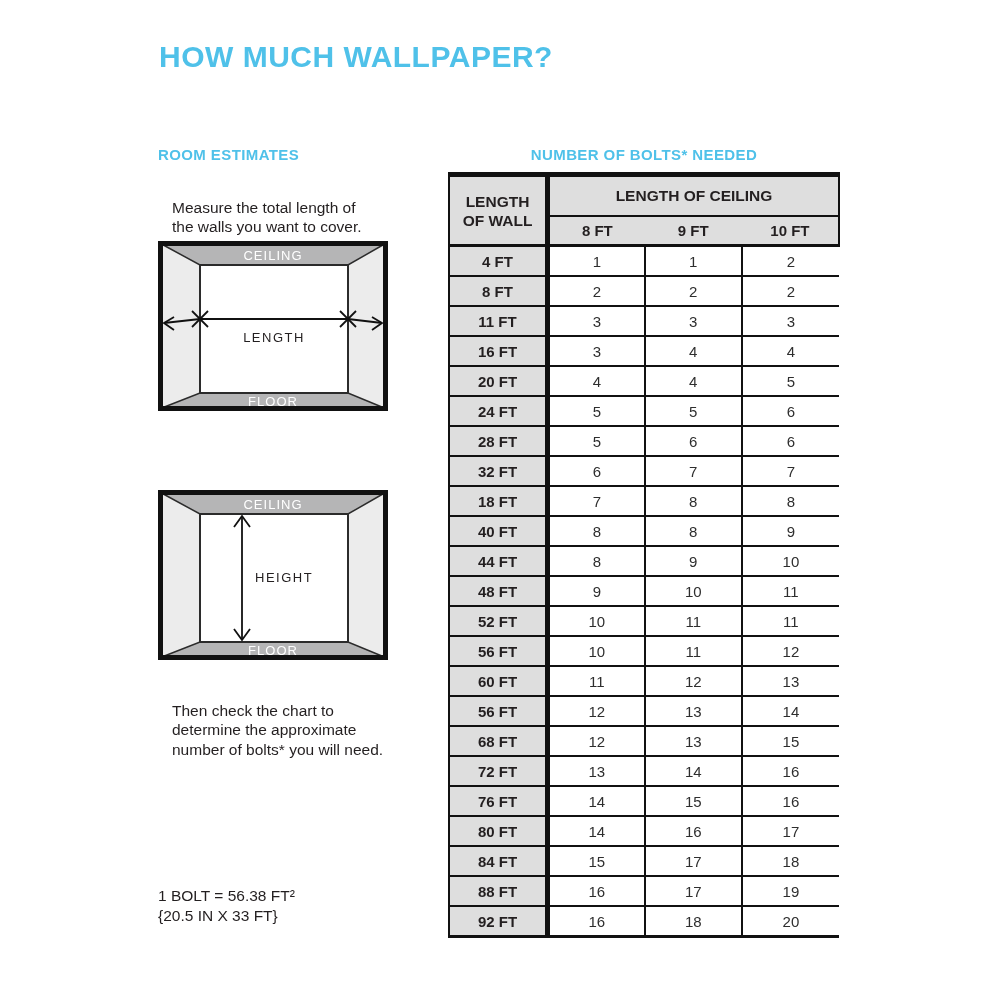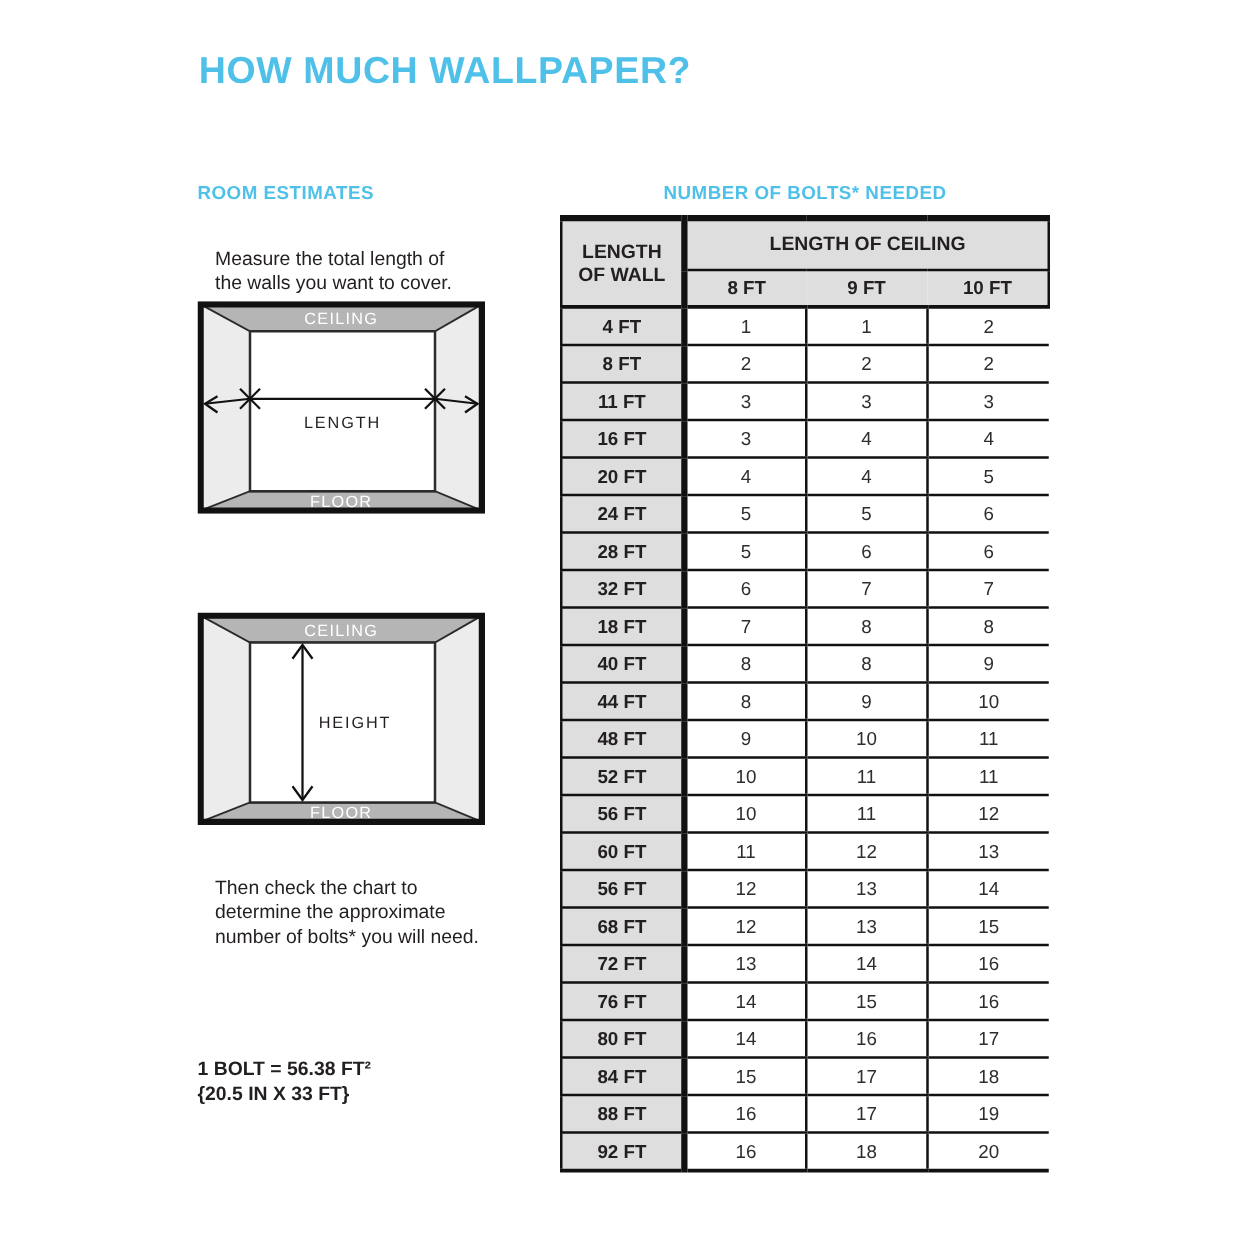--- a/index.html
+++ b/index.html
@@ -43,22 +43,22 @@
   }
   #step1{top:182px;}
   #step2{top:434px;}
   #step3{top:685px;}
   .footnote{
     position:absolute;left:158px;top:793px;
     font-size:15.5px;line-height:19px;font-weight:bold;
   }
   .footnote .line2{padding-left:11px;}
   .bolt-info{
-    position:absolute;left:158px;top:846px;
-    font-size:15.5px;line-height:20px;font-weight:bold;
+    position:absolute;left:158px;top:886px;
+    font-size:15.5px;line-height:20px;font-weight:normal;
     white-space:pre-line;
   }
   .diagram{position:absolute;left:158px;}
   #diagram-length{top:241px;}
   #diagram-height{top:490px;}
   .diagram svg{display:block;}
   .diagram text{
     font-family:"Liberation Sans","DejaVu Sans",sans-serif;
     font-size:13px;letter-spacing:1px;
   }

